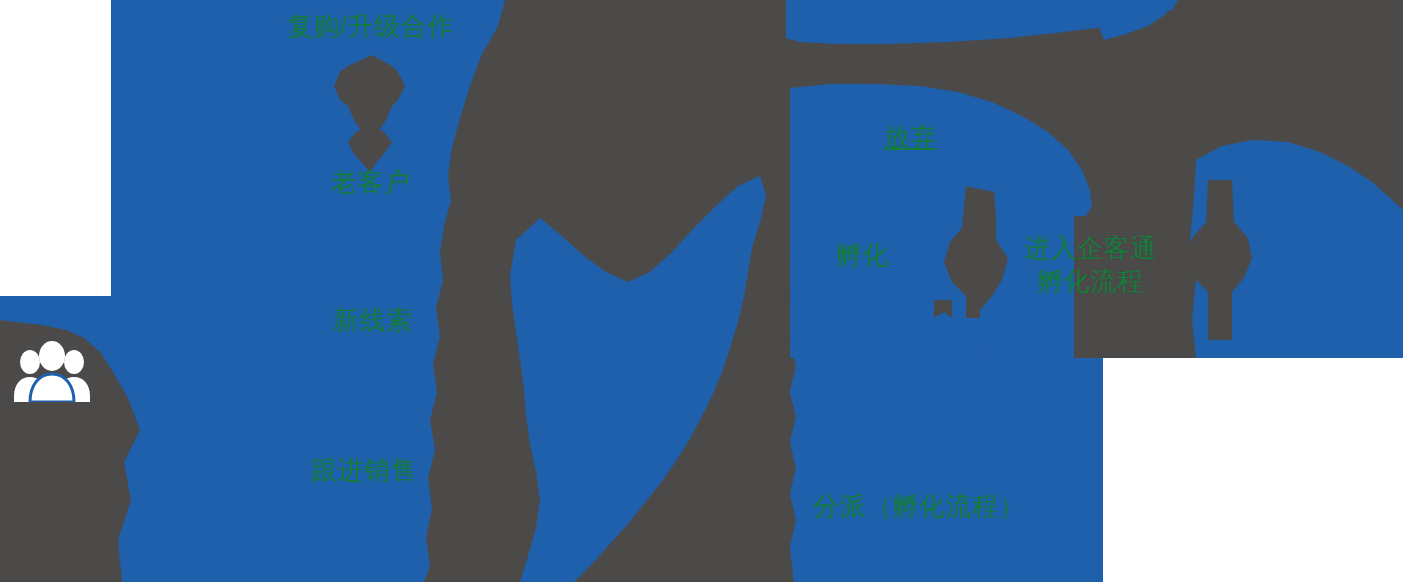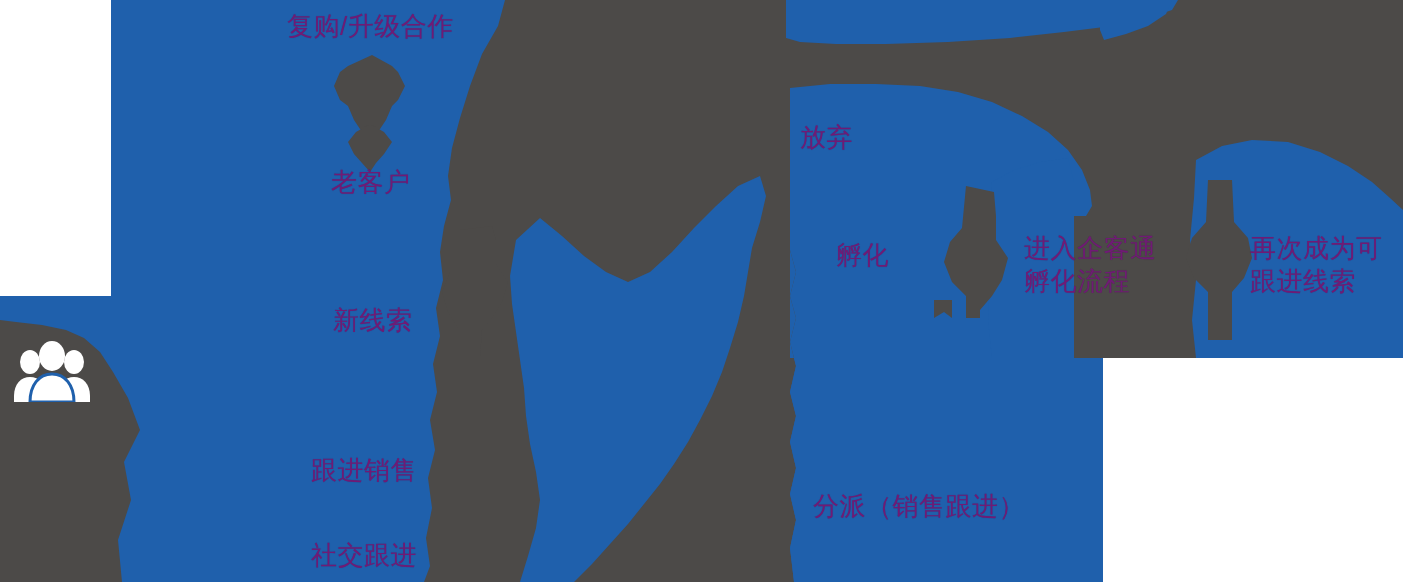--- a/index.html
+++ b/index.html
@@ -19,31 +19,31 @@
   }
   #stage svg.layer {
     position: absolute;
     left: 0;
     top: 0;
     width: 1403px;
     height: 582px;
   }
   .label {
     position: absolute;
-    color: #701a75;
+    color: #15803d;
     font-size: 26px;
     line-height: 1.28;
     white-space: pre;
     letter-spacing: 0.5px;
     font-weight: 400;
     text-shadow: 0 0 1px rgba(0,0,0,0.18);
   }
   .label.multiline {
     white-space: pre-line;
-    text-align: left;
+    text-align: center;
   }
   .icon-people {
     position: absolute;
     width: 84px;
     height: 62px;
   }
 </style>
 </head>
 <body>
 
@@ -151,22 +151,19 @@
       <ellipse cx="42" cy="16" rx="13" ry="15" fill="#ffffff"></ellipse>
       <path fill="#1f60ac" d="M22 62 C22 46 30 36 42 36 C54 36 62 46 62 62 Z" opacity="0"></path>
       <path fill="#ffffff" stroke="#1f60ac" stroke-width="3" d="M20 62 C20 45 29 34 42 34 C55 34 64 45 64 62 Z"></path>
     </svg>
   </div>
 
   <div class="label" style="left:287px; top:10px;">复购/升级合作</div>
   <div class="label" style="left:331px; top:166px;">老客户</div>
   <div class="label" style="left:333px; top:304px;">新线索</div>
   <div class="label" style="left:311px; top:422px;margin-top:32px;">跟进销售</div>
-  <div class="label" style="left:311px; top:539px;">社交跟进</div>
-  <div class="label" style="left:800px; top:121px;">放弃</div>
+  <div class="label" style="left:884px; top:121px;text-decoration:underline;">放弃</div>
   <div class="label" style="left:836px; top:239px;">孵化</div>
   <div class="label multiline" style="left:1024px; top:232px;">进入企客通
 孵化流程</div>
-  <div class="label multiline" style="left:1250px; top:232px;">再次成为可
-跟进线索</div>
-  <div class="label" style="left:813px; top:490px;">分派（销售跟进）</div>
+  <div class="label" style="left:813px; top:490px;">分派（孵化流程）</div>
 
 </div>
 
 </body></html>

